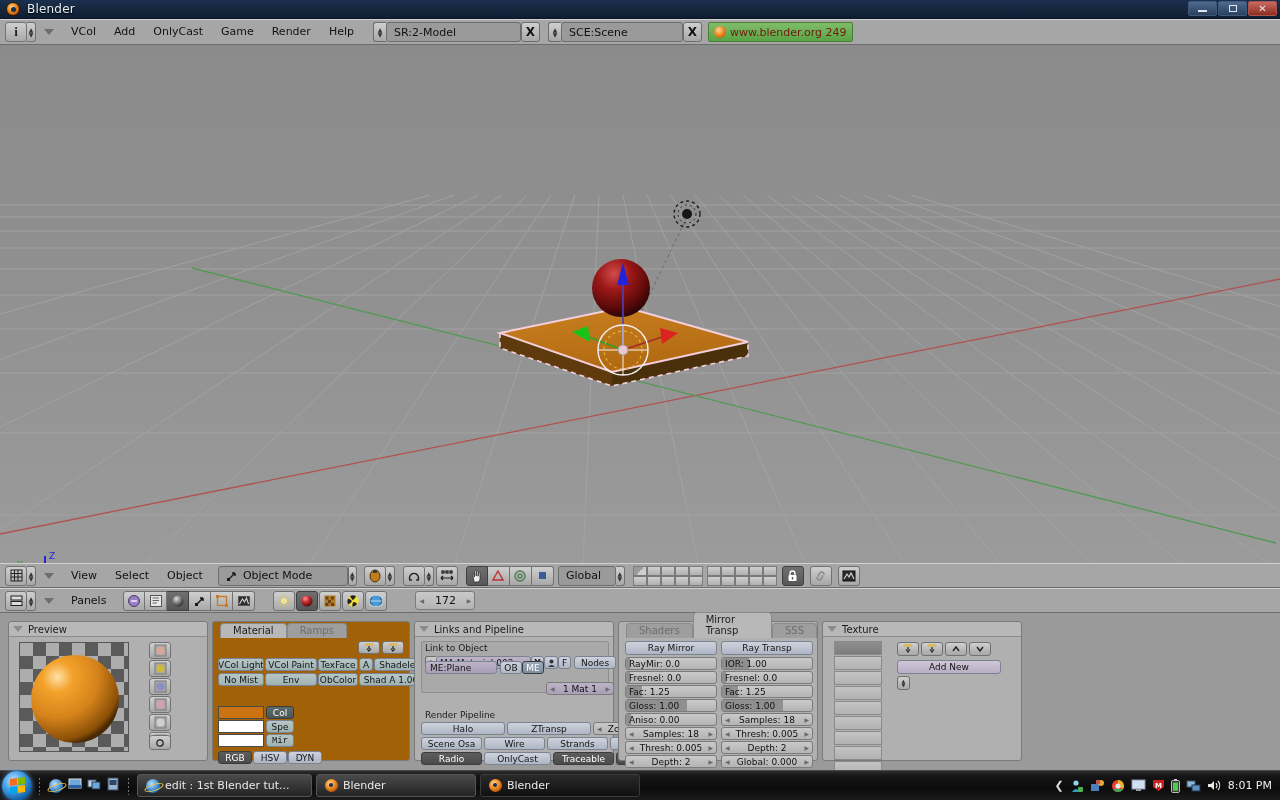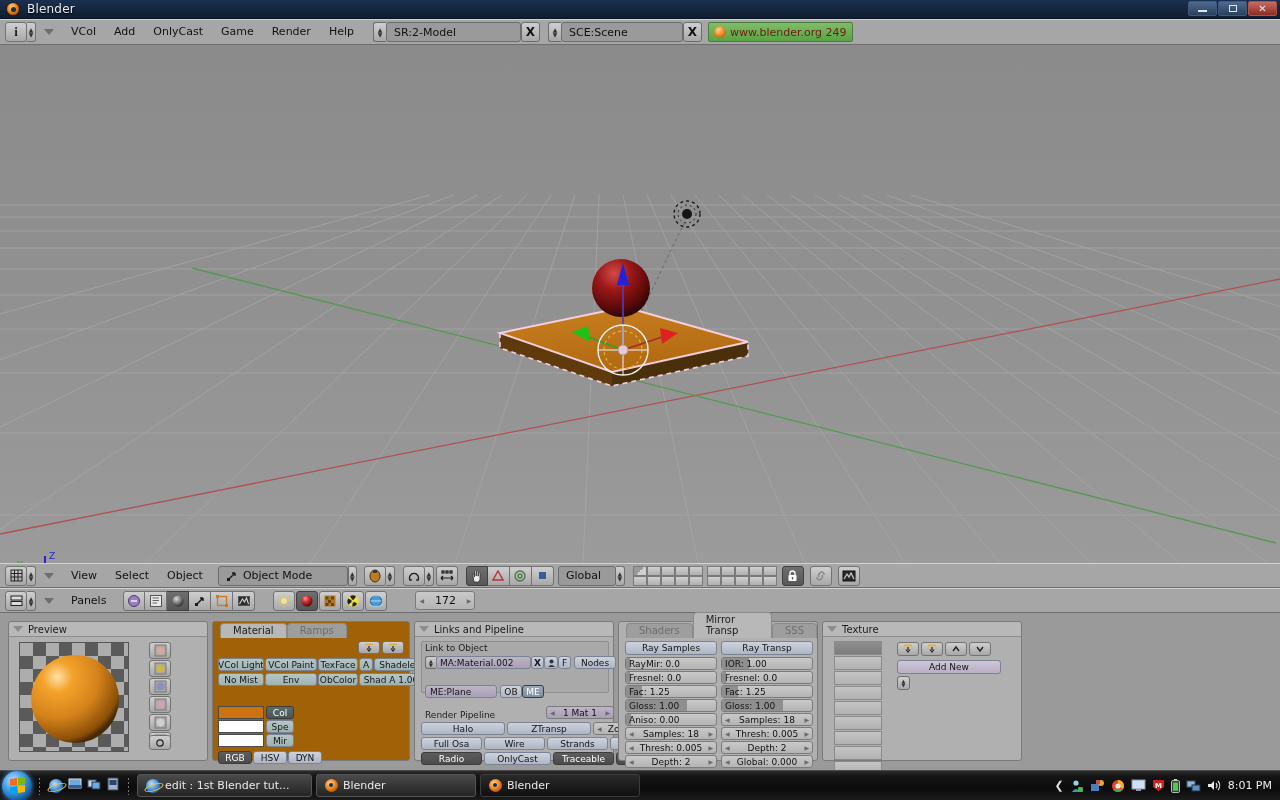--- a/index.html
+++ b/index.html
@@ -781,21 +781,21 @@
       </div>
 
     <div id="matswatch" style="position:absolute;left:5px;top:84px;width:46px;">
         <div class="swatch" style="height: 13px; background: rgb(204, 114, 17); margin-bottom: 1px;"></div>
         <div class="swatch" style="height: 13px; background: rgb(255, 255, 255); margin-bottom: 1px;"></div>
         <div class="swatch" style="height: 13px; background: rgb(255, 255, 255); margin-bottom: 1px;"></div>
       </div>
     <div id="matchan" style="position:absolute;left:53px;top:84px;width:28px;">
         <div class="btn dark" style="margin-bottom: 1px; background: linear-gradient(rgb(93, 107, 107), rgb(75, 87, 87)); color: rgb(255, 255, 255);">Col</div>
         <div class="btn" style="margin-bottom: 1px; background: linear-gradient(rgb(182, 198, 198), rgb(159, 178, 178)); color: rgb(20, 20, 20);">Spe</div>
-        <div class="btn" style="margin-bottom: 0; background: linear-gradient(rgb(182, 198, 198), rgb(159, 178, 178)); color: rgb(20, 20, 20);">Mir</div>
+        <div class="btn" style="margin-bottom: 0; background: linear-gradient(rgb(182, 198, 198), rgb(159, 178, 178)); color: rgb(20, 20, 20); font-family: Liberation Mono, monospace;">Mir</div>
       </div>
     <div id="matmode" style="position:absolute;left:5px;top:129px;display:flex;gap:1px;">
         <div class="btn dark" style="width: 34px;">RGB</div>
         <div class="btn" style="width: 34px;">HSV</div>
         <div class="btn" style="width: 34px;">DYN</div>
       </div>
   </div>
 
   <div class="panel" style="left:414px;top:8px;width:200px;height:140px;">
     <div class="panel-hd">
@@ -810,38 +810,38 @@
       <div class="btn" style="width:13px;font-weight:bold;">X</div>
       <div class="btn" style="width:14px;">
         <svg width="9" height="8" viewBox="0 0 9 8">
             <circle cx="4.5" cy="2.5" r="2" fill="#333"></circle>
             <path d="M1 8 Q4.5 4 8 8" fill="#333"></path>
           </svg>
       </div>
       <div class="btn" style="width:13px;">F</div>
       <div class="btn" style="width:42px;margin-left:3px;">Nodes</div>
     </div>
-    <div style="position:absolute;left:10px;top:63px;display:flex;">
+    <div style="position:absolute;left:10px;top:39px;display:flex;">
       <div class="btn" style="width:72px;justify-content:flex-start;padding-left:4px;background:linear-gradient(to bottom,#bdb4c8,#a99fb6);">ME:Plane</div>
       <div class="btn" style="width:22px;margin-left:3px;">OB</div>
       <div class="btn dark" style="width:22px;background:linear-gradient(to bottom,#9aa9b8,#7f8fa0);color:#fff;">ME</div>
       <div class="num arrows" style="width:68px;margin-left:2px;justify-content:center;background:linear-gradient(to bottom,#bdb4c8,#a99fb6);margin-top:21px;">
         <span>1 Mat 1</span>
       </div>
     </div>
     <div class="slab" style="position:absolute;left:10px;top:88px;">Render Pipeline</div>
     <div id="lp1" style="position:absolute;left:6px;top:100px;display:flex;gap:2px;">
         <div class="btn" style="width: 84px;">Halo</div>
         <div class="btn" style="width: 84px;">ZTransp</div>
         <div class="num arrows" style="width: 78px;">
           <span>Zoffs: 0.00</span>
         </div>
       </div>
     <div id="lp2" style="position:absolute;left:6px;top:115px;display:flex;gap:2px;">
-        <div class="btn" style="width: 61px;">Full Osa</div>
+        <div class="btn" style="width: 61px;">Scene Osa</div>
         <div class="btn" style="width: 61px;">Wire</div>
         <div class="btn" style="width: 61px;">Strands</div>
         <div class="btn" style="width: 61px;">ZInvert</div>
       </div>
     <div id="lp3" style="position:absolute;left:6px;top:130px;display:flex;gap:2px;">
         <div class="btn dark" style="width: 61px;">Radio</div>
         <div class="btn" style="width: 67px;">OnlyCast</div>
         <div class="btn dark" style="width: 61px;">Traceable</div>
         <div class="btn dark" style="width: 61px;">Shadbuf</div>
       </div>
@@ -850,21 +850,21 @@
   <div class="panel" style="left:618px;top:8px;width:200px;height:140px;">
     <div class="tabhd" style="position:relative;height:16px;">
       <span class="ptri" style="margin:5px 4px 0 3px;"></span>
       <div id="shadertabs" style="display:flex;align-items:flex-end;">
           <div class="tab">Shaders</div>
           <div class="tab active">Mirror Transp</div>
           <div class="tab">SSS</div>
         </div>
     </div>
     <div id="mtleft" style="position:absolute;left:6px;top:19px;width:92px;">
-        <div class="btn" style="height: 14px; margin-bottom: 2px;">Ray Samples</div>
+        <div class="btn" style="height: 14px; margin-bottom: 2px;">Ray Mirror</div>
         <div class="num" style="margin-bottom: 1px;">
           <div class="fill" style="width:4%"></div>
           <span class="lab">RayMir: 0.0</span>
         </div>
         <div class="num" style="margin-bottom: 1px;">
           <div class="fill" style="width:4%"></div>
           <span class="lab">Fresnel: 0.0</span>
         </div>
         <div class="num" style="margin-bottom: 1px;">
           <div class="fill" style="width:18%"></div>

